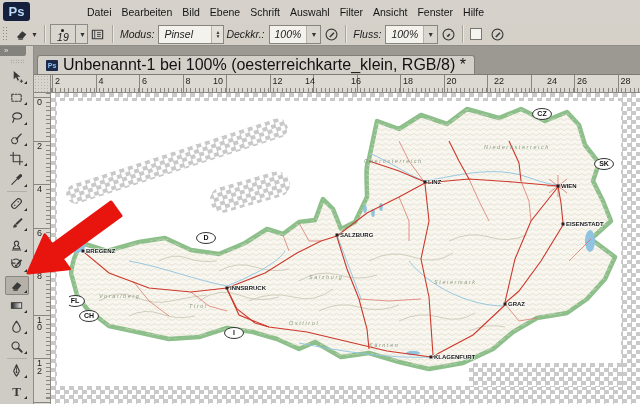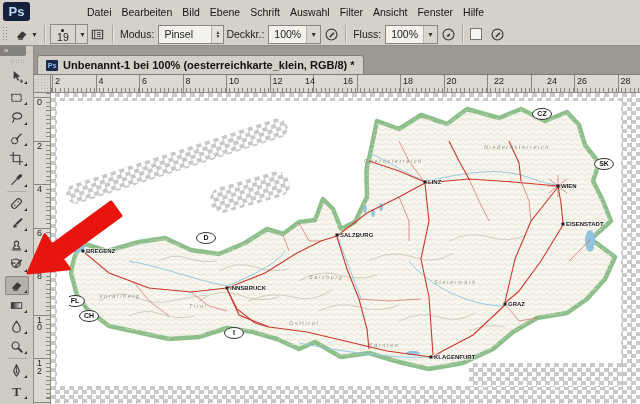--- a/index.html
+++ b/index.html
@@ -8,21 +8,21 @@
        -webkit-font-smoothing:antialiased;}
   
   .menubar{height:23px;display:flex;align-items:center;background:#d6d2cb;}
   .ps-logo{width:27px;height:19px;margin:2px 6px 2px 3px;background:#15203c;color:#bcd9f6;
            font-weight:bold;font-size:13px;display:flex;align-items:center;justify-content:center;
            border-radius:3px;}
   .menu-items{display:flex;align-items:center;margin-left:46px;}
   .menu-item{font-size:10.5px;color:#141414;padding:4px 5px;white-space:nowrap;cursor:default;}
   
   .optionsbar{height:22px;display:flex;align-items:center;background:#d5d1c9;
-              border-bottom:1px solid #8f8d86;font-size:10.5px;color:#1c1c1c;}
+              border-bottom:1px solid #8f8d86;font-size:10.5px;color:#1c1c1c;font-style:italic;}
   .grip{width:7px;height:16px;margin:0 2px;
         background-image:radial-gradient(#8d8a83 40%,transparent 42%);background-size:3px 3px;}
   .obtn{display:flex;align-items:center;height:18px;padding:0 2px;}
   .sep{width:1px;height:18px;background:#a9a69f;border-right:1px solid #e9e7e1;margin:0 4px;}
   .caret{font-size:7px;color:#333;margin-left:2px;}
   .brushbox{display:flex;align-items:center;border:1px solid #8c8a84;height:18px;background:#d9d6cf;}
   .brushnum{width:24px;text-align:center;line-height:8px;padding-top:1px;}
   .brushnum .dot{width:3px;height:3px;border-radius:50%;background:#1a1a1a;margin:1px auto 1px;}
   .brusharrow{width:11px;text-align:center;border-left:1px solid #8c8a84;align-self:stretch;
               display:flex;align-items:center;justify-content:center;}
@@ -50,21 +50,21 @@
   .tool::after{content:"";position:absolute;right:2px;bottom:2px;
                border-left:3px solid transparent;border-bottom:3px solid #2e2e2e;}
   .toolsep{width:20px;height:1px;background:#b2afa8;margin:2px auto;}
   
   .docarea{position:absolute;left:34px;top:0;right:0;bottom:0;display:flex;flex-direction:column;}
   .tabbar{height:28px;background:#9c9992;border-bottom:1px solid #7d7b75;display:flex;align-items:flex-end;}
   .tab{margin-left:3px;height:18px;background:#d3d0c9;border:1px solid #807e78;border-bottom:none;
        border-radius:3px 3px 0 0;display:flex;align-items:center;padding:0 8px;gap:5px;}
   .psfile{width:12px;height:11px;background:#1b2a4a;color:#8fc1f2;font-size:7px;font-weight:bold;
           display:flex;align-items:center;justify-content:center;border-radius:1px;}
-  .tabtitle{font-size:11px;font-weight:bold;color:#121212;white-space:nowrap;}
+  .tabtitle{font-size:16px;font-weight:normal;color:#121212;white-space:nowrap;}
   .rulerrow{height:18px;display:flex;}
   .corner{width:16px;background:#d8d5ce;border-right:1px solid #8c8a84;border-bottom:1px solid #8c8a84;
           background-image:radial-gradient(#b5b2ab 40%,transparent 45%);background-size:3px 3px;}
   .hruler{flex:1;position:relative;background:#dcd9d2;border-bottom:1px solid #8c8a84;overflow:hidden;}
   .hruler .num{position:absolute;top:1px;font-size:9px;color:#222;}
   .hruler .maj{position:absolute;top:0;bottom:0;width:1px;background:#88867f;}
   .hruler .sub{position:absolute;left:0;right:0;bottom:0;height:4px;
                background-image:repeating-linear-gradient(90deg,#88867f 0 1px,transparent 1px 4.35px);}
   .contentrow{flex:1;display:flex;min-height:0;}
   .vruler{width:16px;position:relative;background:#dcd9d2;border-right:1px solid #8c8a84;overflow:hidden;}
@@ -308,27 +308,27 @@
           <div class="sub"></div>
           <div class="maj" style="left:1px"></div>
           <div class="num" style="left:4px">2</div>
           <div class="maj" style="left:44.5px"></div>
           <div class="num" style="left:47.5px">4</div>
           <div class="maj" style="left:88px"></div>
           <div class="num" style="left:91px">6</div>
           <div class="maj" style="left:131.5px"></div>
           <div class="num" style="left:134.5px">8</div>
           <div class="maj" style="left:175px"></div>
-          <div class="num" style="left:178px">10</div>
+          <div class="num" style="left:162px">10</div>
           <div class="maj" style="left:218.5px"></div>
           <div class="num" style="left:221.5px">12</div>
           <div class="maj" style="left:262px"></div>
           <div class="num" style="left:254px">14</div>
           <div class="maj" style="left:305.5px"></div>
-          <div class="num" style="left:292px">16</div>
+          <div class="num" style="left:300px">16</div>
           <div class="maj" style="left:349px"></div>
           <div class="num" style="left:352px">18</div>
           <div class="maj" style="left:392.5px"></div>
           <div class="num" style="left:395.5px">20</div>
           <div class="maj" style="left:436px"></div>
           <div class="num" style="left:443px">22</div>
           <div class="maj" style="left:479.5px"></div>
           <div class="num" style="left:496px">24</div>
           <div class="maj" style="left:523px"></div>
           <div class="num" style="left:526px">26</div>

